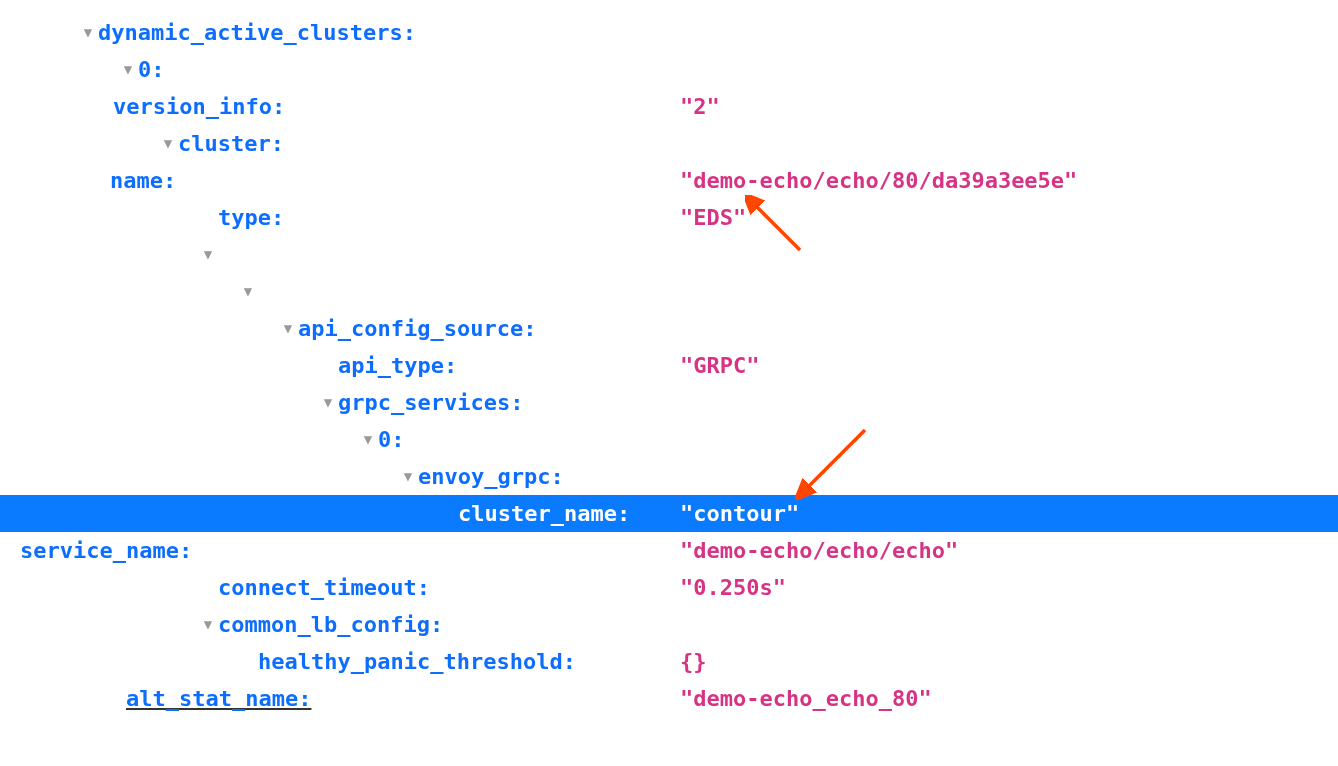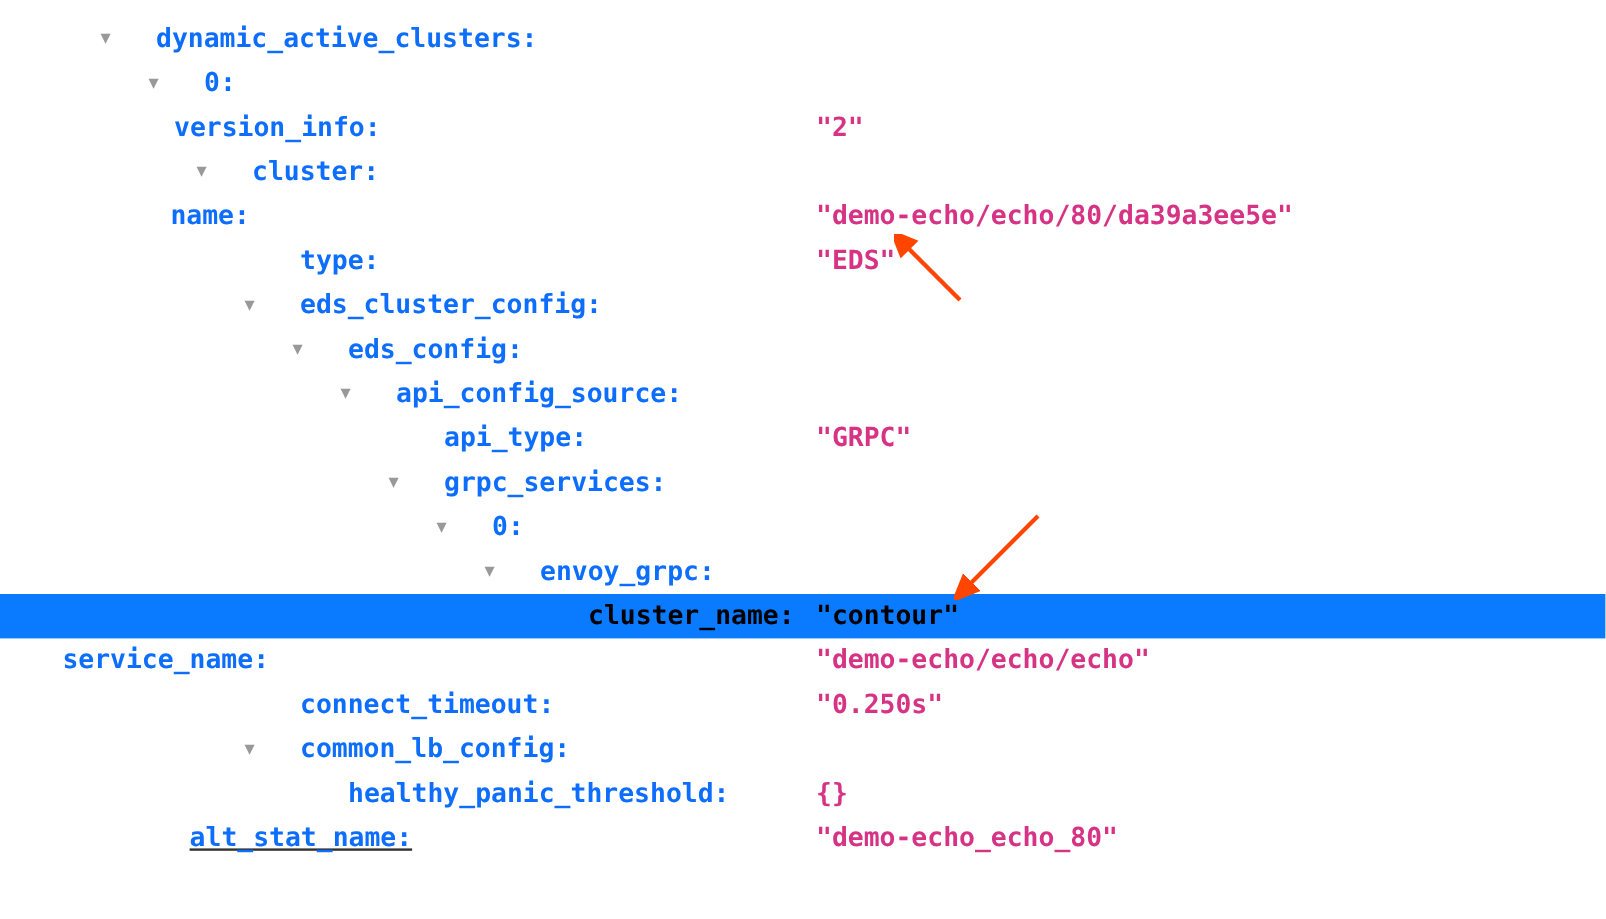--- a/index.html
+++ b/index.html
@@ -19,39 +19,38 @@
       display: flex;
       align-items: center;
       height: 37px;
       white-space: nowrap;
     }
     .tree-row.selected {
       background: #0a7aff;
     }
     .tree-row.selected .key,
     .tree-row.selected .value {
-      color: #000000;
+      color: #ffffff;
     }
     .collapse-icon {
       display: inline-block;
       width: 20px;
       text-align: center;
       color: #999;
       font-size: 14px;
       cursor: pointer;
       flex-shrink: 0;
       user-select: none;
     }
     .collapse-icon.hidden {
       visibility: hidden;
     }
     .key {
       color: #0d6efd;
       font-weight: 600;
-      margin-left: 32px;
     }
     .key-col {
       display: flex;
       align-items: center;
       flex-shrink: 0;
     }
     .value {
       color: #d63384;
       font-weight: 600;
       padding-left: 20px;
@@ -122,29 +121,27 @@
           <span class="collapse-icon hidden">▼</span>
           <span class="key">type:</span>
         </div>
         <div class="value-col"><span class="value">"EDS"</span></div>
       </div>
     </div>
     <div class="row-container">
       <div class="tree-row">
         <div class="key-col" style="padding-left: 198px;">
           <span class="collapse-icon">▼</span>
-          <span class="key">eds_cluster_config:</span>
         </div>
       </div>
     </div>
     <div class="row-container">
       <div class="tree-row">
         <div class="key-col" style="padding-left: 238px;">
           <span class="collapse-icon">▼</span>
-          <span class="key">eds_config:</span>
         </div>
       </div>
     </div>
     <div class="row-container">
       <div class="tree-row">
         <div class="key-col" style="padding-left: 278px;">
           <span class="collapse-icon">▼</span>
           <span class="key">api_config_source:</span>
         </div>
       </div>

